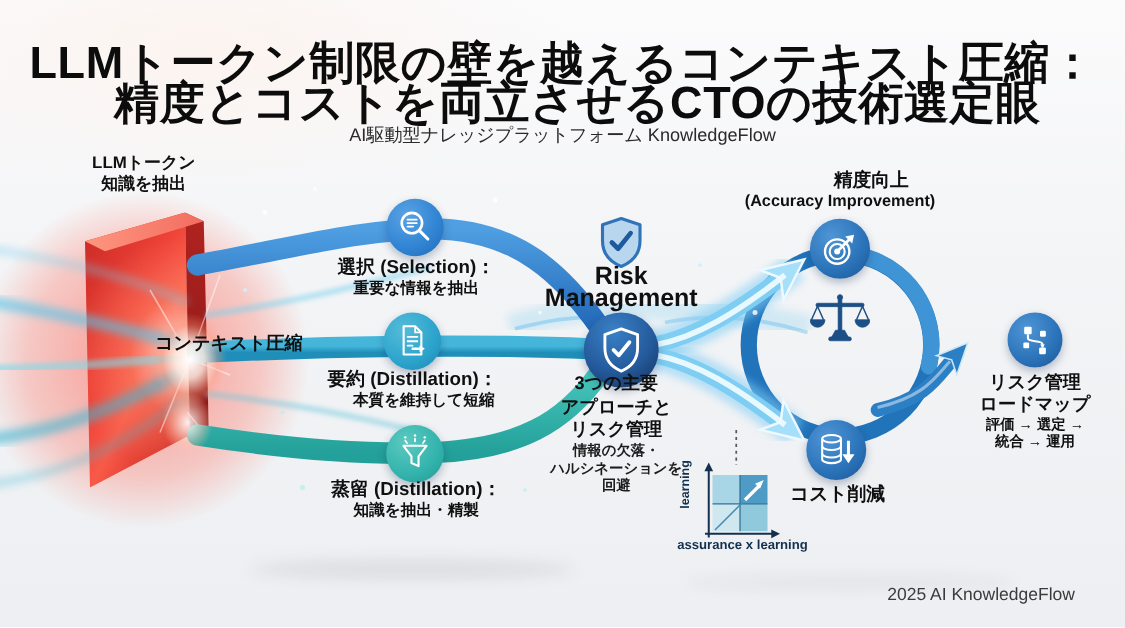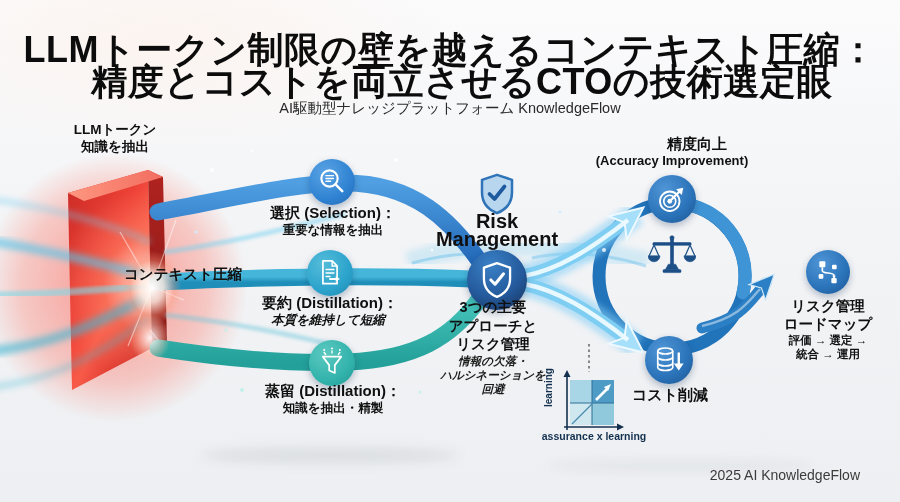--- a/index.html
+++ b/index.html
@@ -214,21 +214,21 @@
       <g stroke="#fff" stroke-width="2" stroke-linecap="round">
         <line x1="18.5" y1="19" x2="29.5" y2="19"></line>
           <line x1="18.5" y1="24" x2="29.5" y2="24"></line>
           <line x1="18.5" y1="29" x2="24" y2="29"></line>
       </g>
       <line x1="23" y1="32.5" x2="33" y2="32.5" stroke="#fff" stroke-width="2.8"></line>
       <polygon points="38,32.5 32,28.5 32,36.5" fill="#fff"></polygon>
     </svg>
   </div>
   <div class="label b" style="left:330px;top:294px;font-size:15px;">要約 (Distillation)：</div>
-  <div class="label b" style="left:328px;top:312px;font-size:12.5px;font-style:italic;">本質を維持して短縮</div>
+  <div class="label b" style="left:339px;top:312px;font-size:12.5px;">本質を維持して短縮</div>
 
   <div class="node c-dis" style="left:309px;top:340px;width:46px;height:46px;">
     <svg width="34" height="34" viewBox="0 0 48 48">
       <g stroke="#fff" stroke-width="2" stroke-linecap="round">
         <line x1="13" y1="9" x2="15" y2="12"></line>
           <line x1="24" y1="7" x2="24" y2="10"></line>
           <line x1="35" y1="9" x2="33" y2="12"></line>
       </g>
       <circle cx="13" cy="5.5" r="1.4" fill="#fff"></circle>
         <circle cx="24" cy="3.5" r="1.4" fill="#fff"></circle>
@@ -254,21 +254,21 @@
     <svg width="38" height="40" viewBox="0 0 48 52">
       <path d="M24 4 L41 10 V24 C41 36 33.5 44 24 48 C14.5 44 7 36 7 24 V10 Z" fill="none" stroke="#fff" stroke-width="3" stroke-linejoin="round"></path>
       <path d="M16 26 L21.5 31.5 L32.5 18" fill="none" stroke="#fff" stroke-width="4" stroke-linecap="round" stroke-linejoin="round"></path>
     </svg>
   </div>
   <div class="label b" style="left:493px;top:298px;font-size:14.5px;line-height:18.5px;">
     <span>3つの主要</span><br>
     <span>アプローチと</span><br>
     <span>リスク管理</span>
   </div>
-  <div class="label b" style="left:493px;top:354px;font-size:11.5px;line-height:14px;color:#1c1c1c;font-style:italic;">
+  <div class="label b" style="left:493px;top:354px;font-size:11.5px;line-height:14px;color:#1c1c1c;">
     <span>情報の欠落・</span><br>
     <span>ハルシネーションを</span><br>
     <span>回避</span>
   </div>
 
   <div class="label b" style="left:697px;top:135px;font-size:15px;">精度向上</div>
   <div class="label b" style="left:672px;top:153px;font-size:13px;">(Accuracy Improvement)</div>
 
   <div class="node c-out" style="left:648px;top:175px;width:48px;height:48px;">
     <svg width="36" height="36" viewBox="0 0 48 48">

